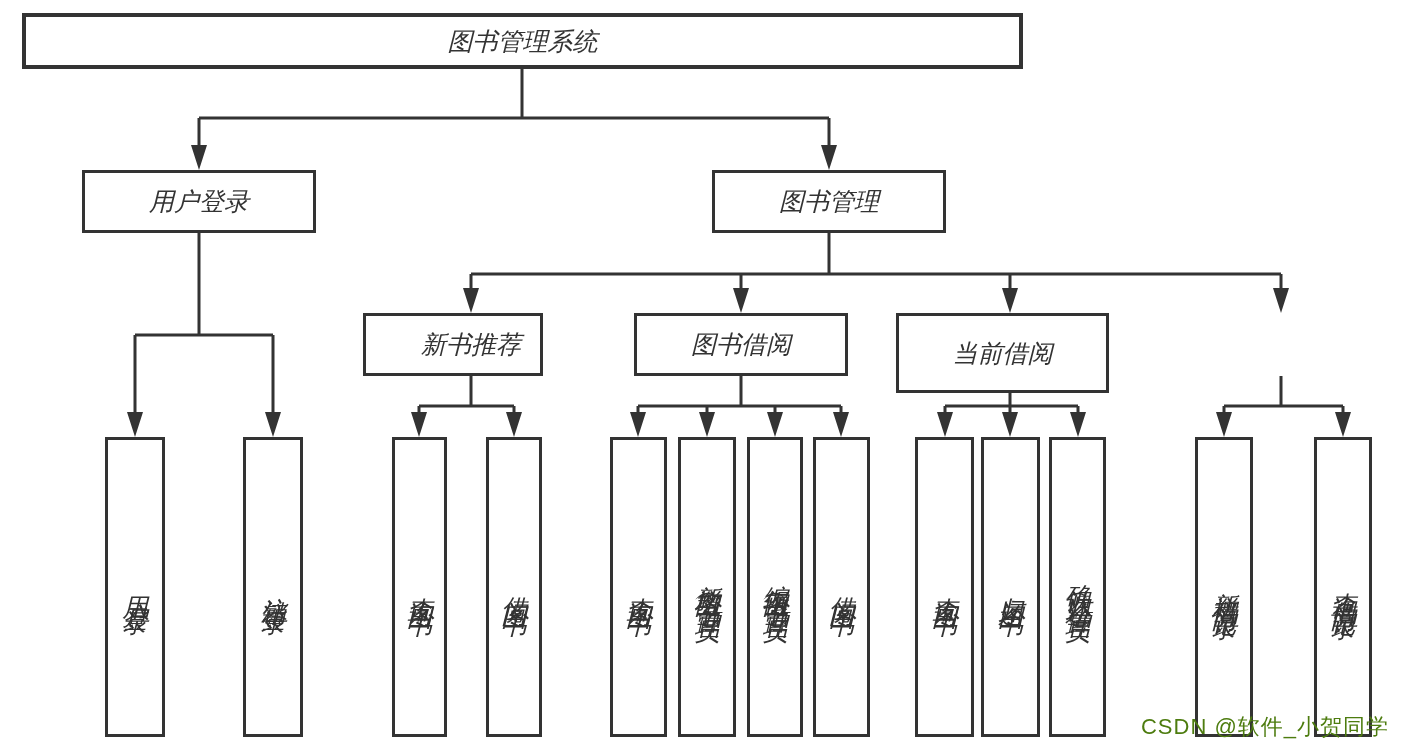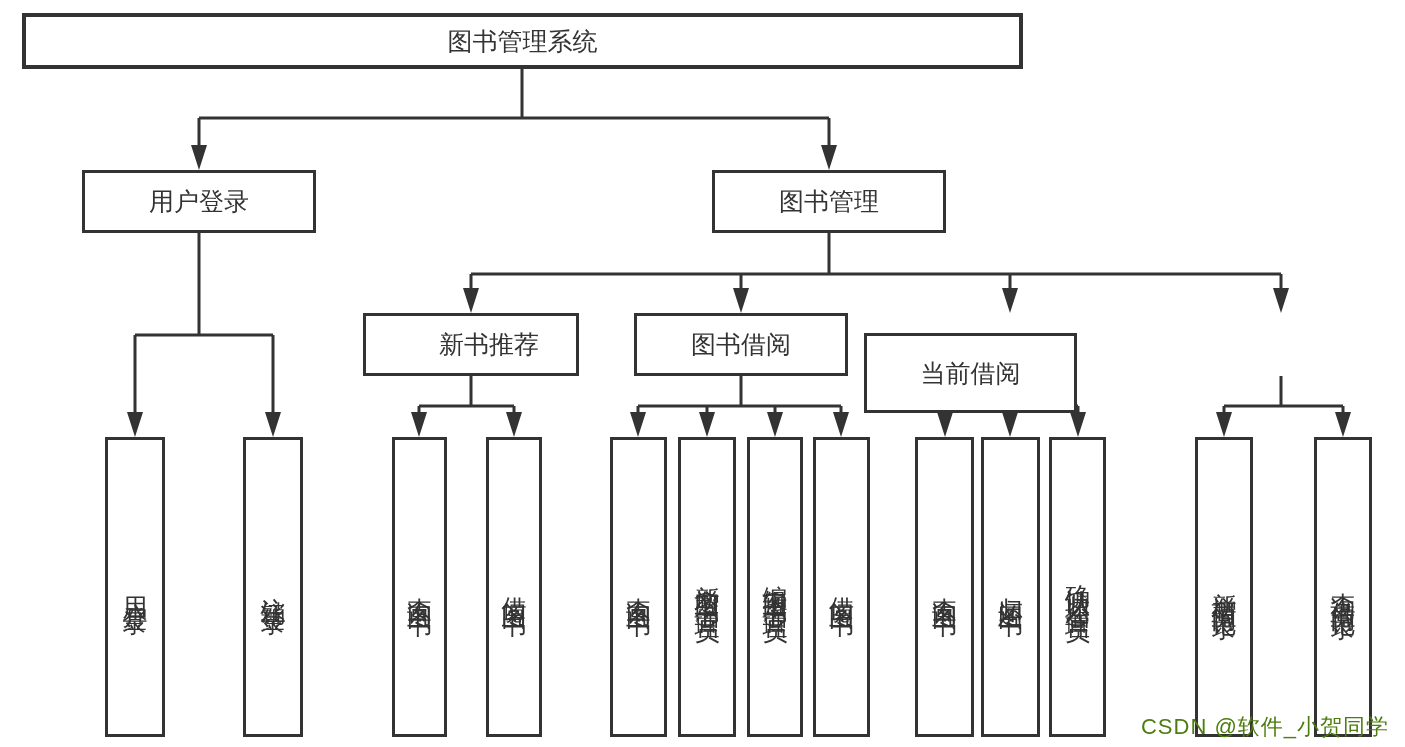--- a/index.html
+++ b/index.html
@@ -20,20 +20,21 @@
     box-sizing: border-box;
     border: 3px solid #333333;
     background: #ffffff;
     display: flex;
     align-items: center;
     justify-content: center;
     color: #333333;
     font-size: 25px;
     line-height: 1;
     white-space: nowrap;
+    font-style: italic;
   }
   .leaf {
     writing-mode: vertical-lr;
     text-orientation: mixed;
     letter-spacing: 5px;
     font-size: 25px;
     white-space: normal;
   }
   #connectors {
     position: absolute;
@@ -79,23 +80,23 @@
       M937 412 L953 412 L945 437 Z  M1002 412 L1018 412 L1010 437 Z
       M1070 412 L1086 412 L1078 437 Z
       M1216 412 L1232 412 L1224 437 Z  M1335 412 L1351 412 L1343 437 Z"></path>
   </svg>
 
   <div class="node" style="left:22px; top:13px; width:1001px; height:56px; border-width:4px;">图书管理系统</div>
 
   <div class="node" style="left:82px; top:170px; width:234px; height:63px;">用户登录</div>
   <div class="node" style="left:712px; top:170px; width:234px; height:63px;">图书管理</div>
 
-  <div class="node" style="left:363px; top:313px; width:216px; height:63px;padding-left:36px;">新书推荐</div>
+  <div class="node" style="left:363px; top:313px; width:180px; height:63px;padding-left:36px;">新书推荐</div>
   <div class="node" style="left:634px; top:313px; width:214px; height:63px;text-align:right;">图书借阅</div>
-  <div class="node" style="left:864px; top:313px; width:213px; height:80px;margin-top:20px;">当前借阅</div>
+  <div class="node" style="left:896px; top:313px; width:213px; height:80px;">当前借阅</div>
 
   <div class="node leaf" style="left:105px; top:437px; width:60px; height:300px;">用户登录</div>
   <div class="node leaf" style="left:243px; top:437px; width:60px; height:300px;">注销登录</div>
 
   <div class="node leaf" style="left:392px; top:437px; width:55px; height:300px;">查询图书</div>
   <div class="node leaf" style="left:486px; top:437px; width:56px; height:300px;">借阅图书</div>
 
   <div class="node leaf" style="left:610px; top:437px; width:57px; height:300px;">查询图书</div>
   <div class="node leaf" style="left:678px; top:437px; width:58px; height:300px;">新增图书（管理员）</div>
   <div class="node leaf" style="left:747px; top:437px; width:56px; height:300px;">编辑图书（管理员）</div>

